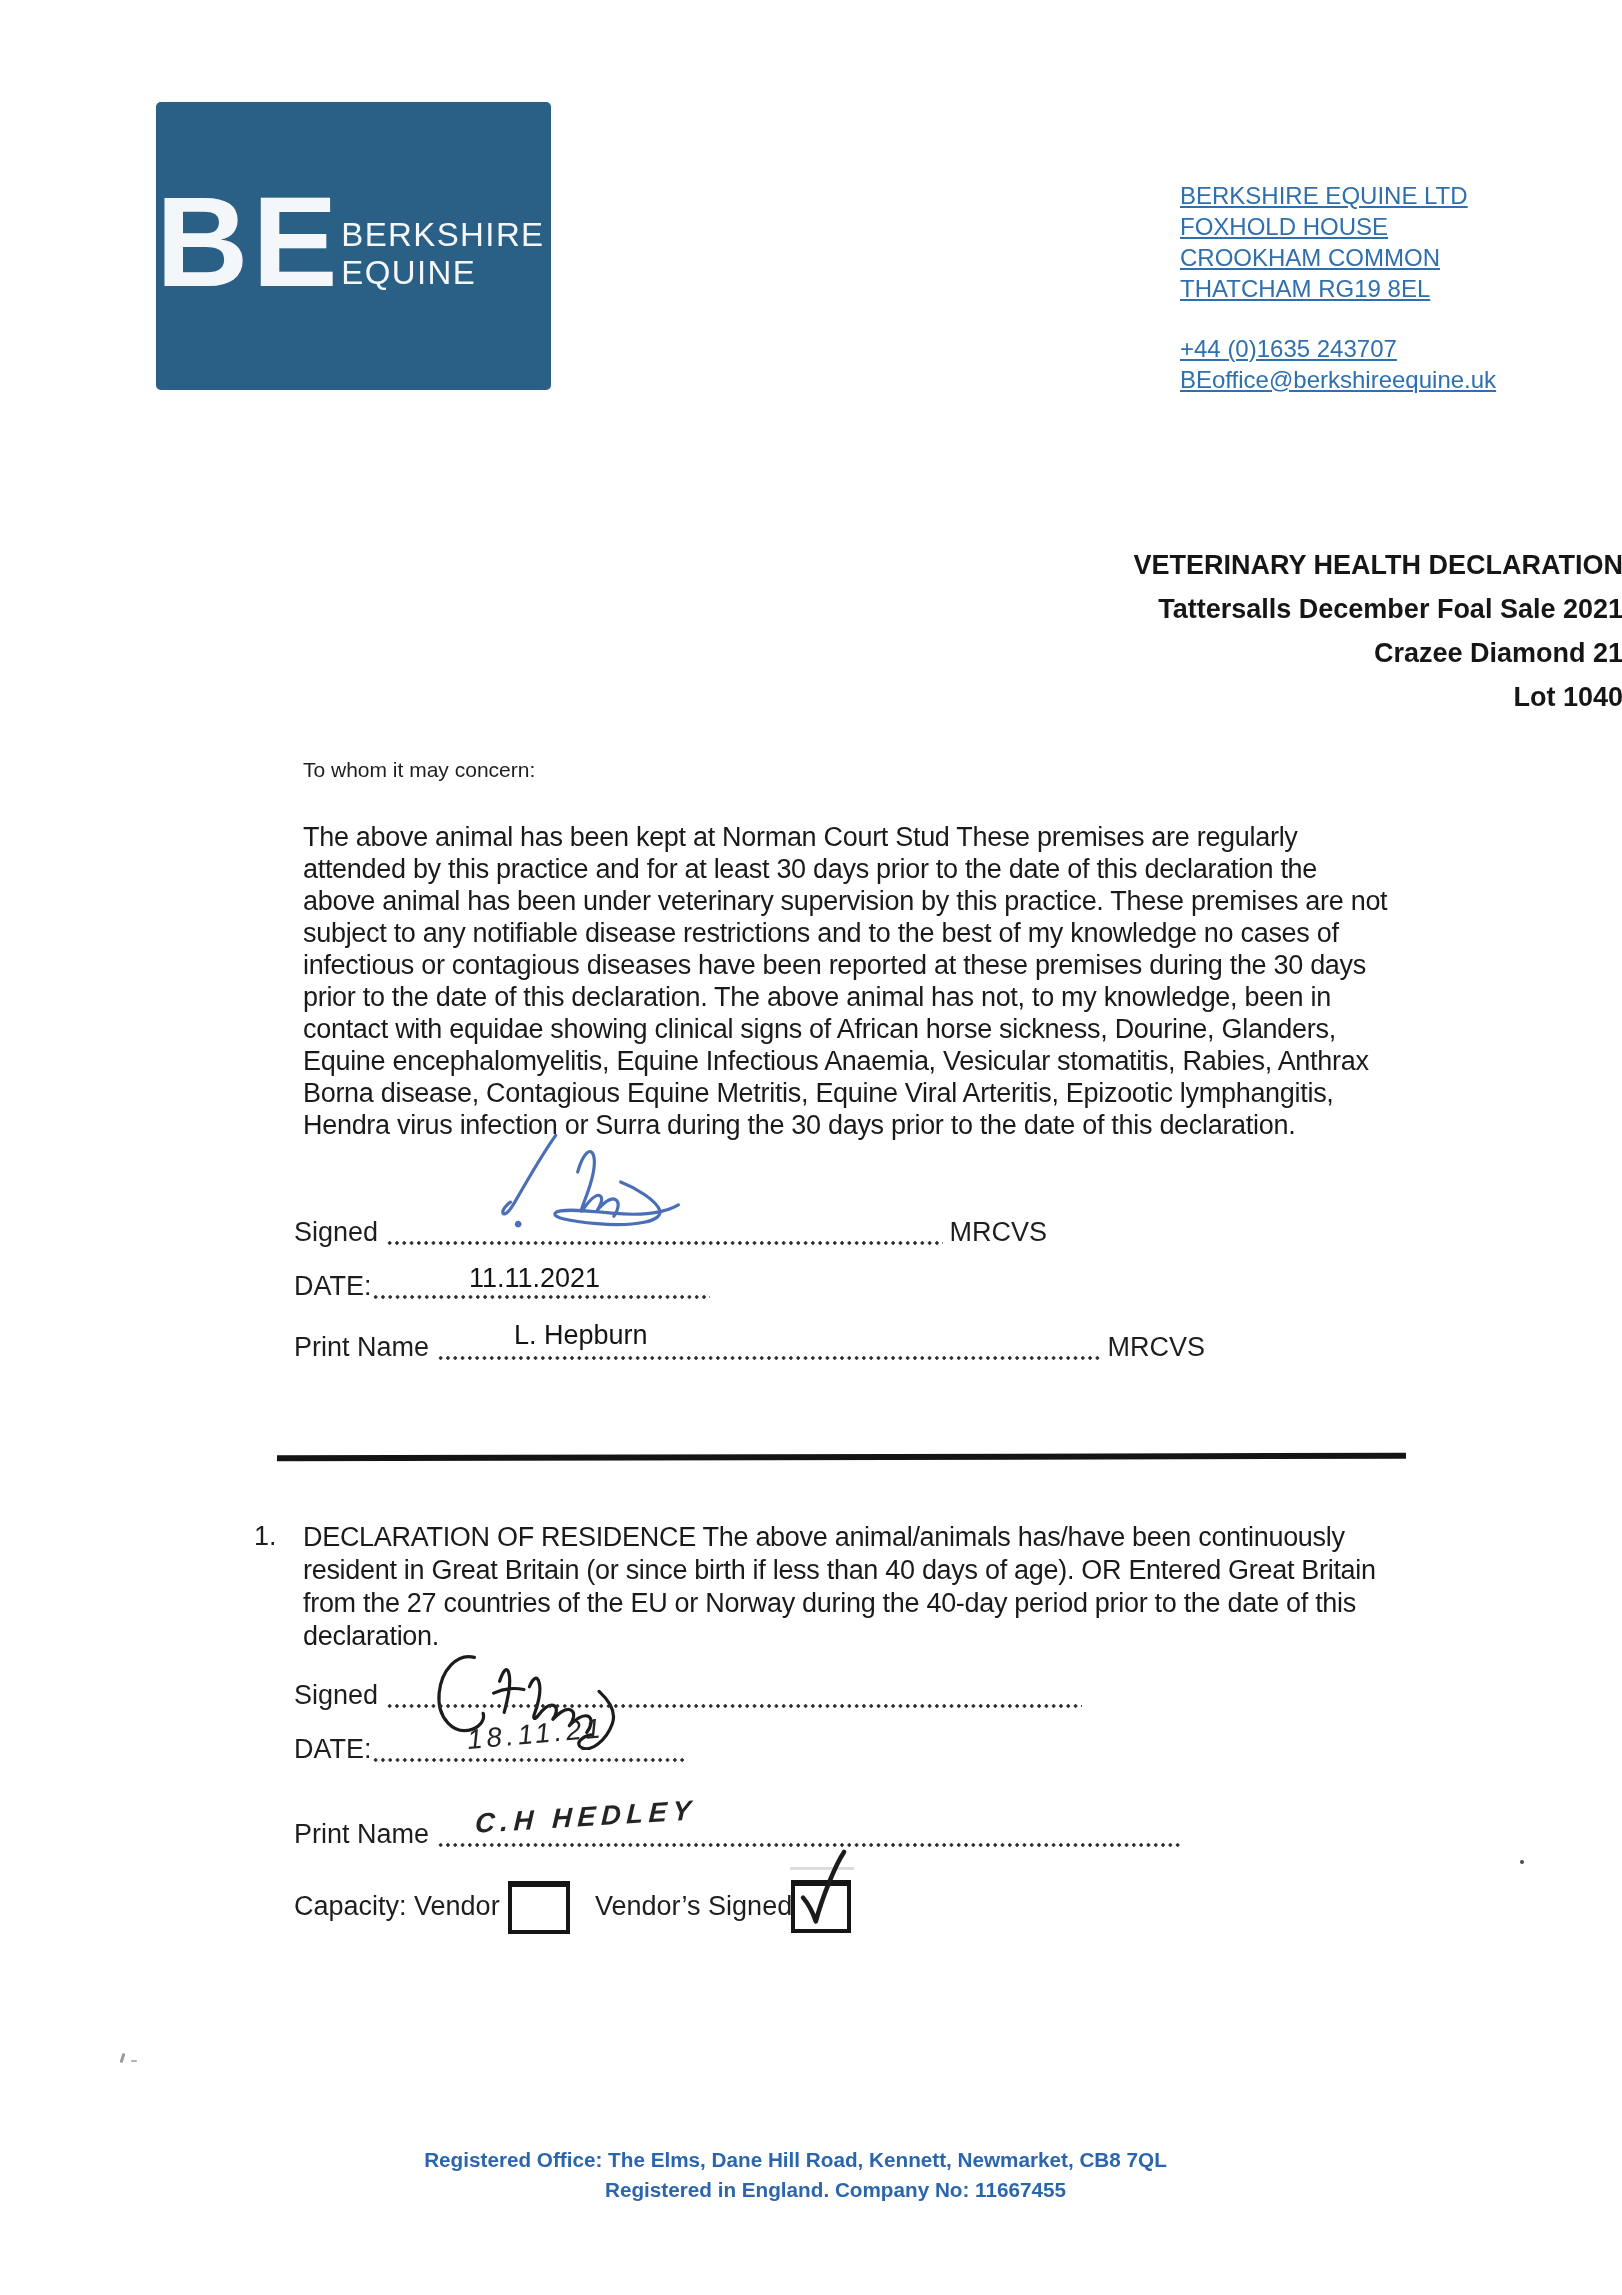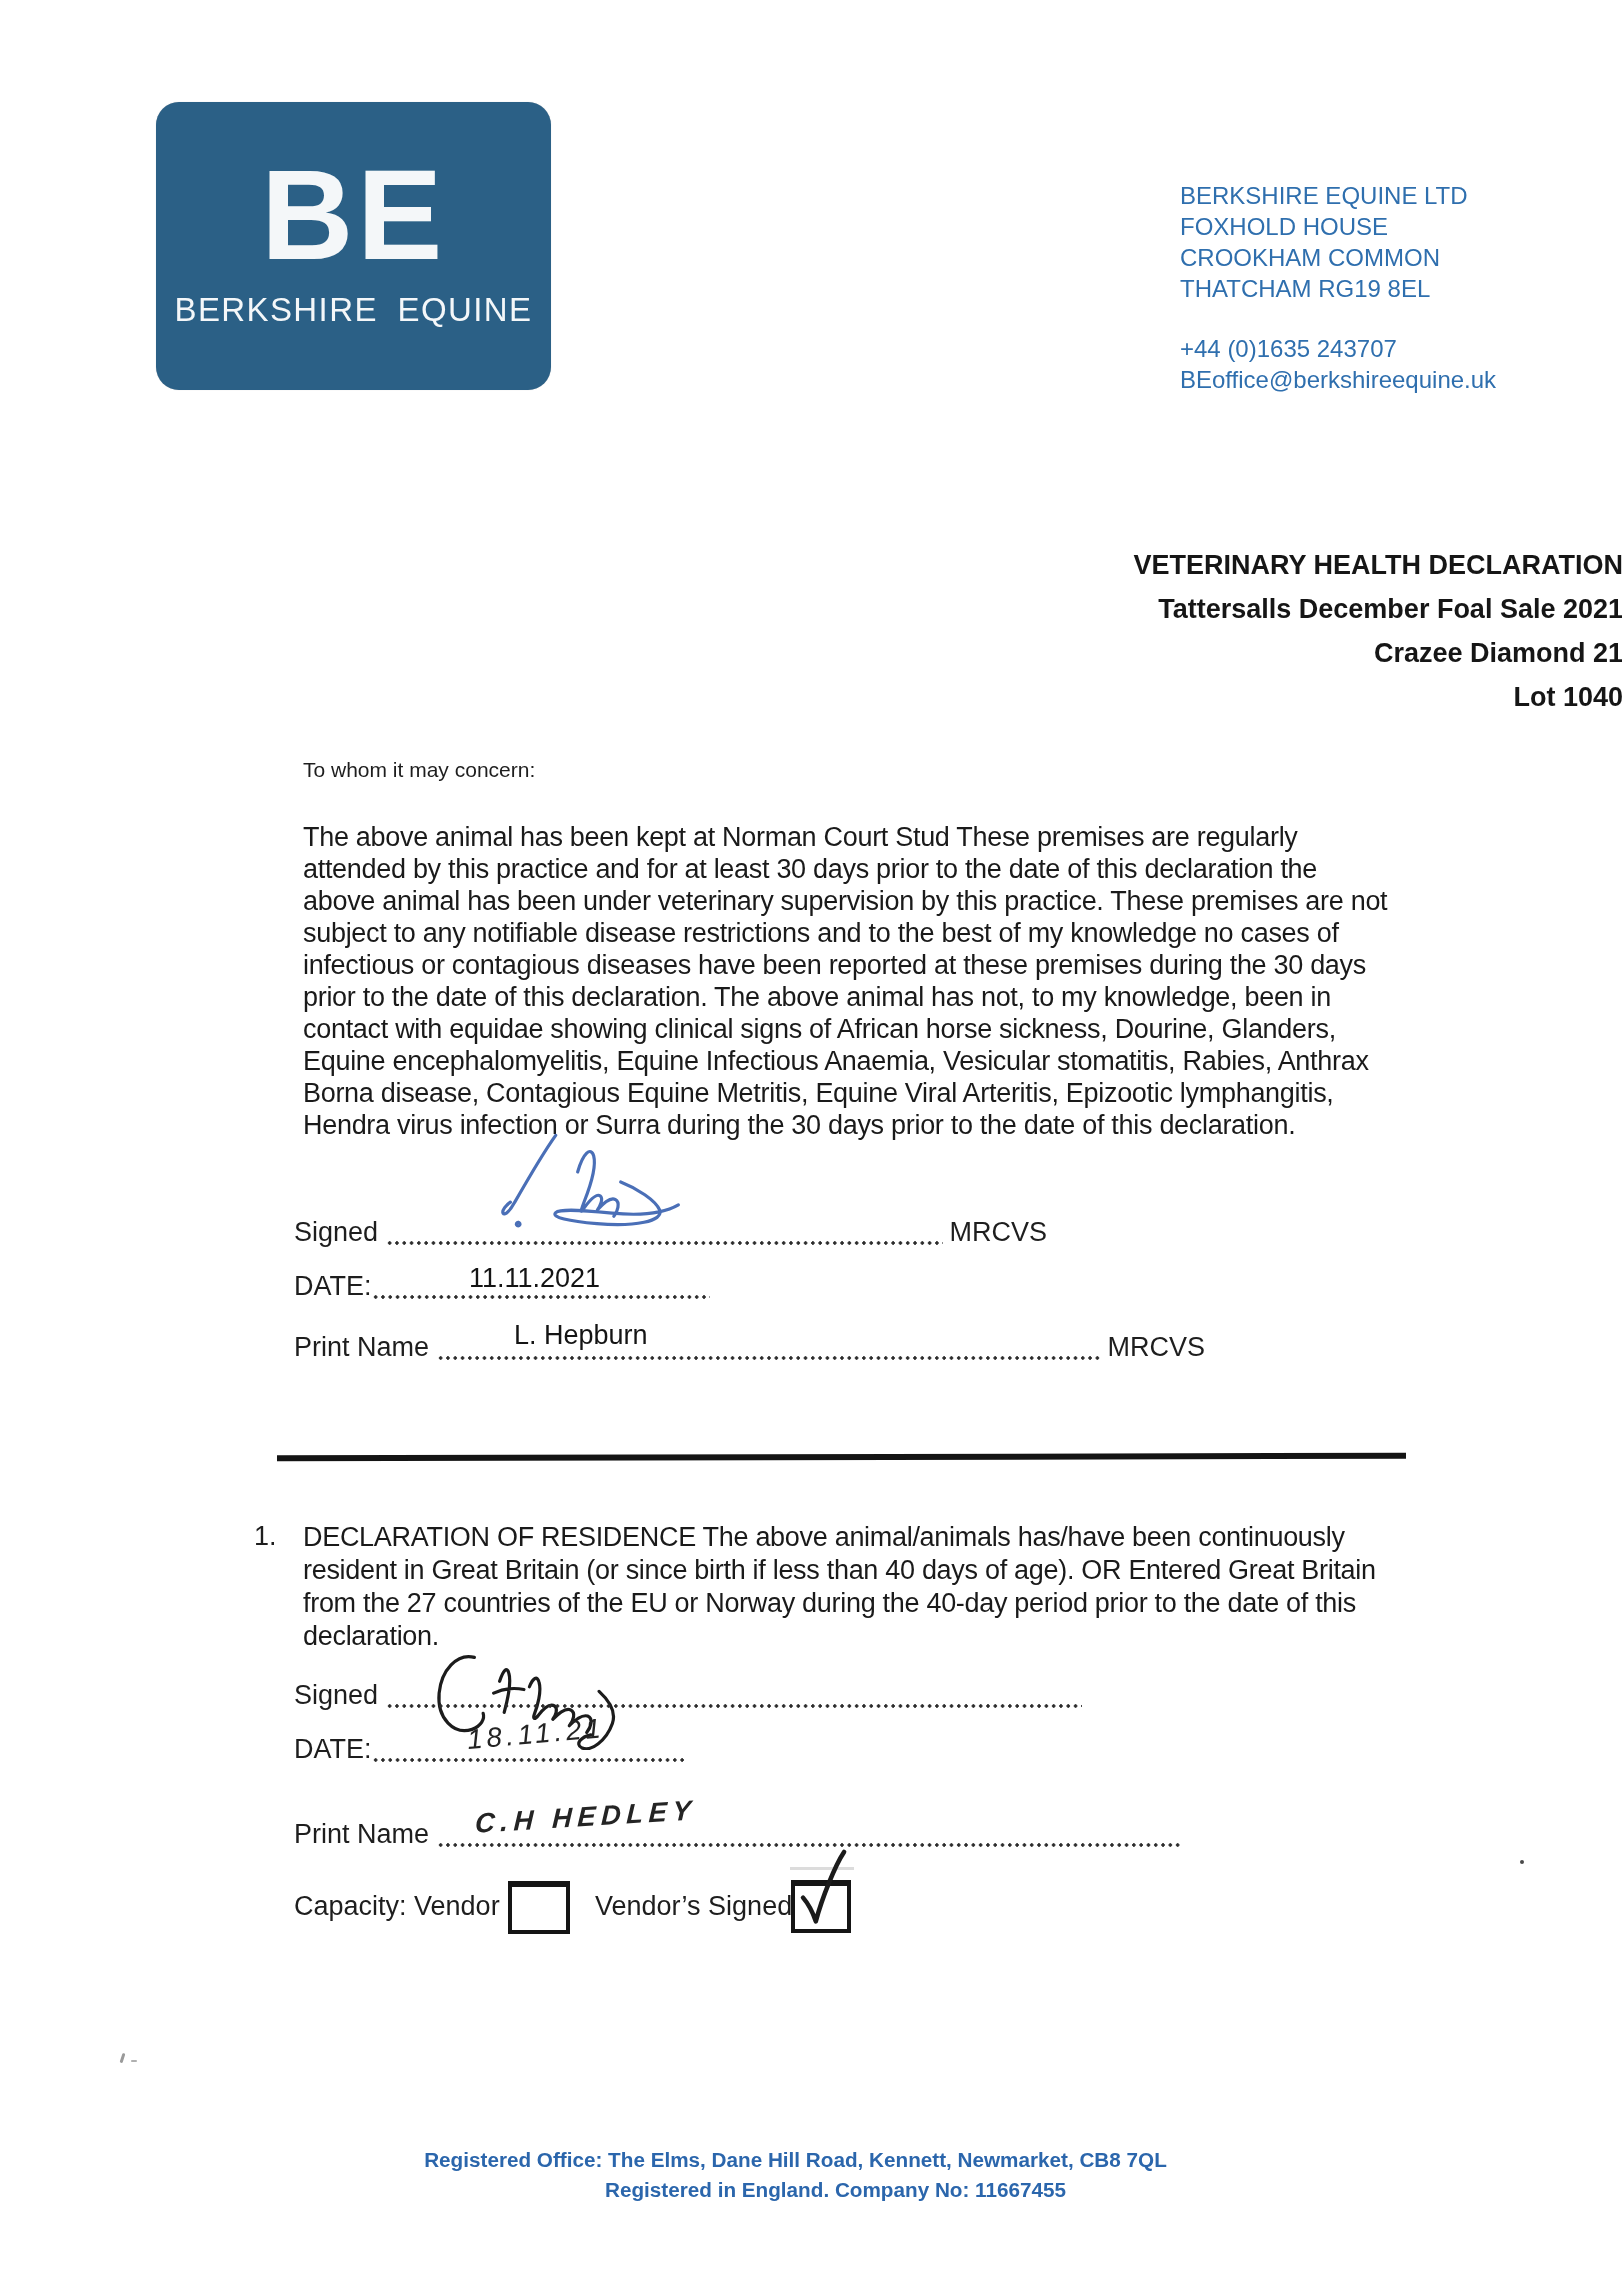--- a/index.html
+++ b/index.html
@@ -3,21 +3,21 @@
 <meta charset="utf-8">
 <style>
   html,body{margin:0;padding:0;background:#e8e8e8;}
   .page{
     position:relative;width:1623px;height:2295px;background:#ffffff;
     font-family:"Liberation Sans",sans-serif;color:#1e1e1e;overflow:hidden;
   }
   
   .logo{
     position:absolute;left:156px;top:102px;width:395px;height:288px;
-    border-radius:23px;display:flex;flex-direction:column;align-items:center;
+    border-radius:5px;display:flex;flex-direction:row;align-items:center;
     justify-content:center;box-shadow:0 0 0.9px rgba(0,0,0,.25);
   }
   .logo-be{font-size:128px;font-weight:700;line-height:0.95;letter-spacing:3.7px;margin-top:-9.2px;}
   .logo-sub{font-size:33px;font-weight:400;letter-spacing:1.4px;word-spacing:9.2px;margin-top:15.6px;}
   
   .letterhead{position:absolute;left:1180px;top:180px;font-size:24px;line-height:31px;font-weight:400;}
   .letterhead .contact{margin-top:28.5px;}
   .pre{white-space:pre-line;}
   
   .title{
@@ -75,21 +75,21 @@
 </head>
 <body>
 
 <div class="page">
 
   <div class="logo" id="logo" style="background: rgb(43, 96, 134); color: rgb(244, 247, 249);">
     <div class="logo-be">BE</div>
     <div class="logo-sub">BERKSHIRE EQUINE</div>
   </div>
 
-  <div class="letterhead" id="letterhead" style="color: rgb(47, 111, 174);">
+  <div class="letterhead" id="letterhead" style="color: rgb(47, 111, 174); text-decoration: underline;">
     <div>BERKSHIRE EQUINE LTD</div>
     <div class="pre">FOXHOLD HOUSE
 CROOKHAM COMMON
 THATCHAM RG19 8EL</div>
     <div class="contact">
       <div>+44 (0)1635 243707</div>
       <div>BEoffice@berkshireequine.uk</div>
     </div>
   </div>
 

